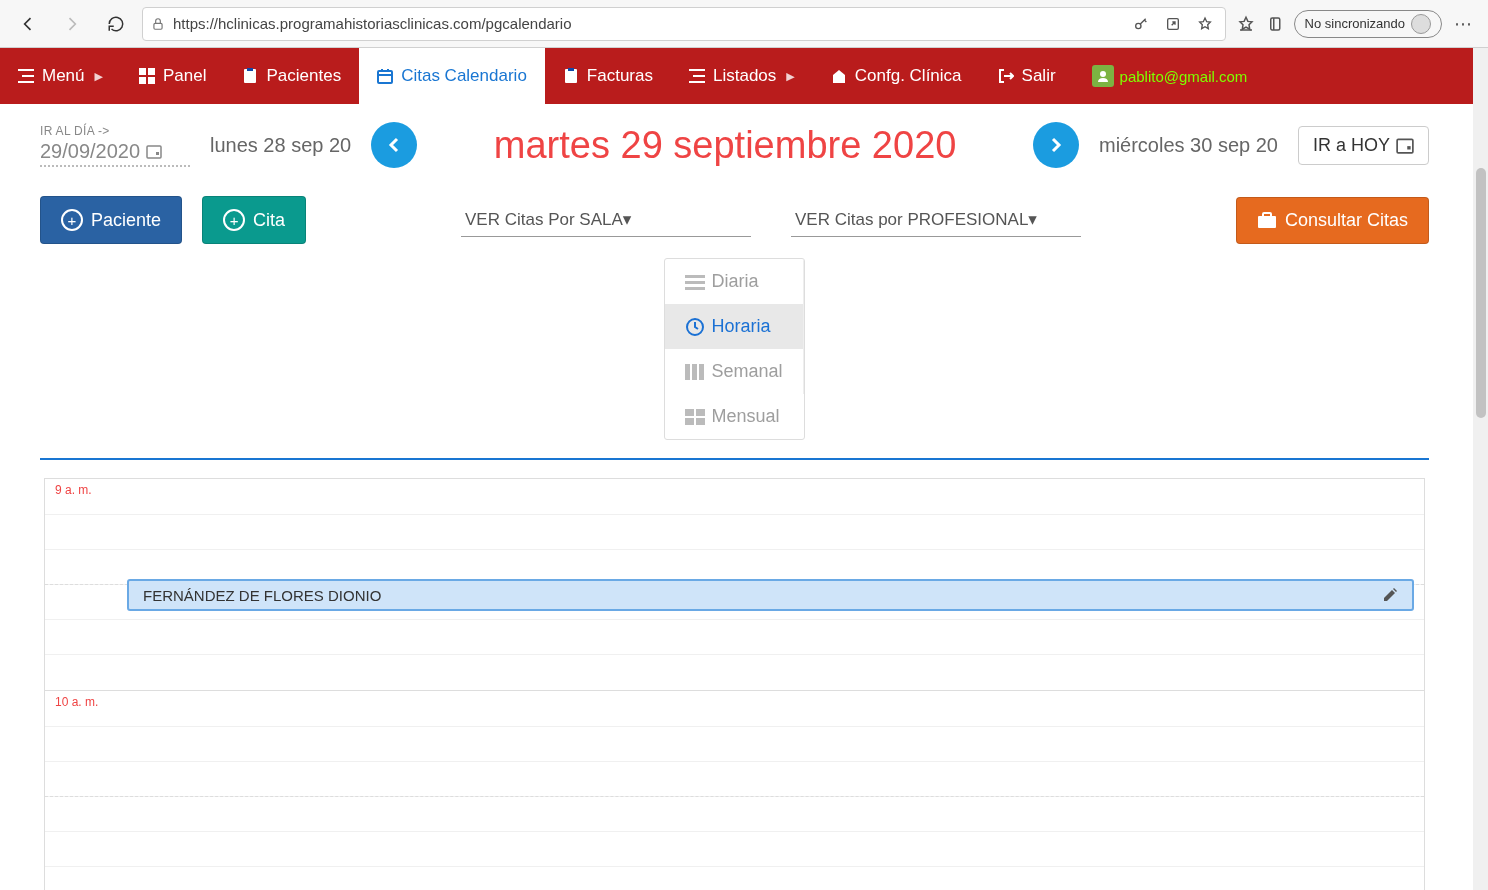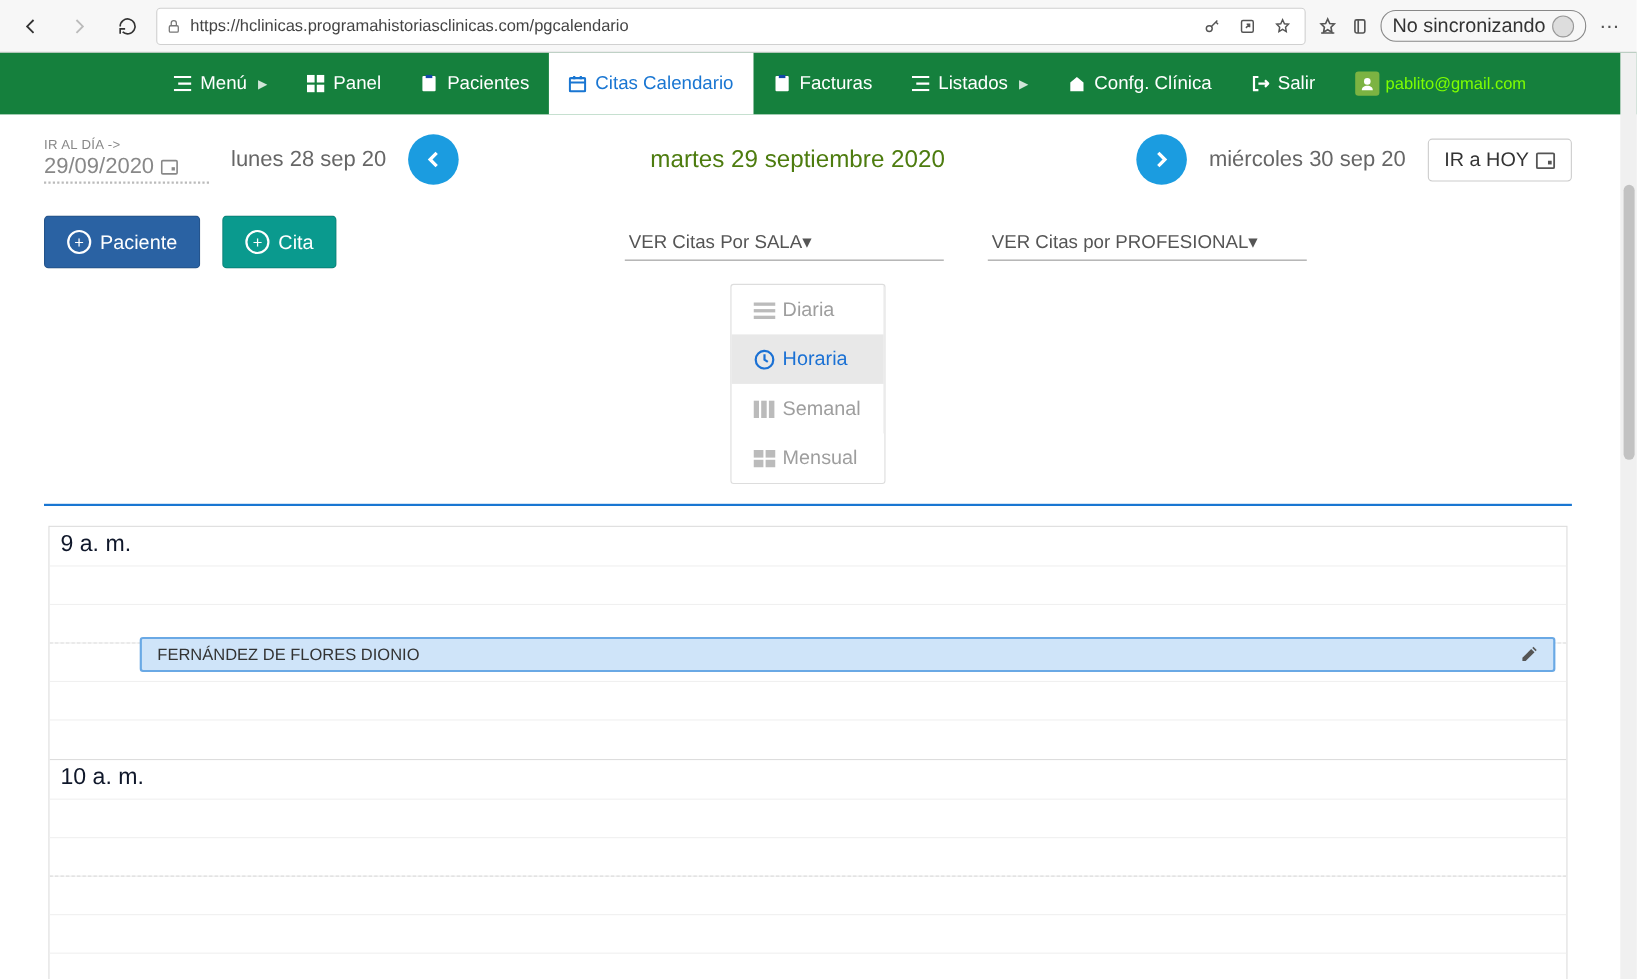--- a/index.html
+++ b/index.html
@@ -7,41 +7,41 @@
 
 
 .browser-chrome { height: 48px; background: #f7f7f7; border-bottom: 1px solid #d0d0d0; display: flex; align-items: center; padding: 0 10px; gap: 8px; }
 .nav-btn { width: 36px; height: 36px; display: flex; align-items: center; justify-content: center; border-radius: 4px; cursor: pointer; color: #5a5a5a; }
 .nav-btn.disabled { color: #bbb; }
 .url-bar { flex: 1; height: 34px; background: #fff; border: 1px solid #d0d0d0; border-radius: 4px; display: flex; align-items: center; padding: 0 8px; gap: 8px; }
 .lock-icon { color: #888; font-size: 14px; }
 .url-text { flex: 1; color: #444; font-size: 15px; }
 .url-icon { width: 24px; height: 24px; display: flex; align-items: center; justify-content: center; color: #555; }
 .chrome-right { display: flex; align-items: center; gap: 6px; }
-.sync-badge { border: 1px solid #888; border-radius: 14px; padding: 3px 10px; display: flex; align-items: center; gap: 6px; font-size: 18px; color: #333; }
+.sync-badge { border: 1px solid #888; border-radius: 14px; padding: 3px 10px; display: flex; align-items: center; gap: 6px; font-size: 13px; color: #333; }
 .avatar-circle { width: 20px; height: 20px; border-radius: 50%; background: #ddd; border: 1px solid #999; }
 .more-dots { width: 30px; text-align: center; font-size: 18px; color: #555; }
 
 
-.top-nav { height: 56px; background: #15803d; display: flex; align-items: stretch; padding-left: 140px; }
+.top-nav { height: 56px; background: #b91c1c; display: flex; align-items: stretch; }
 .nav-item { display: flex; align-items: center; gap: 8px; padding: 0 18px; color: #fff; font-size: 17px; cursor: pointer; position: relative; }
 .nav-item.active { background: #fff; color: #1976d2; }
 .nav-item .chev { font-size: 11px; opacity: 0.8; margin-left: 2px; }
 .user-badge { display: flex; align-items: center; gap: 6px; padding: 0 18px; color: #7fff00; font-size: 15px; }
 .user-square { width: 22px; height: 22px; background: #7cb342; border-radius: 3px; display: flex; align-items: center; justify-content: center; }
 
 
 .content { padding: 18px 59px 0 40px; position: relative; }
 .date-nav-row { display: flex; align-items: center; gap: 20px; }
 .go-to-day { display: flex; flex-direction: column; gap: 2px; min-width: 150px; }
 .go-to-label { font-size: 12px; color: #888; letter-spacing: 0.3px;}
 .date-input { display: flex; align-items: center; gap: 6px; font-size: 20px; color: #888; border-bottom: 2px dotted #bbb; padding-bottom: 2px; text-align: right; }
 .date-side { font-size: 20px; color: #666; text-align: right; }
 .circle-btn { width: 46px; height: 46px; border-radius: 50%; background: #1b9ce0; color: #fff; display: flex; align-items: center; justify-content: center; cursor: pointer; font-size: 18px; }
-.current-date { font-size: 22px; color: #4d7c0f; font-weight: 400; flex:1; text-align:center;}
+.current-date { font-size: 38px; color: #ef4444; font-weight: 400; flex:1; text-align:center;}
 .today-btn { border: 1px solid #ccc; border-radius: 4px; padding: 8px 14px; font-size: 18px; color: #333; display: flex; align-items: center; gap: 6px; background:#fff; cursor:pointer;}
 
 
 .action-row { display: flex; align-items: center; margin-top: 28px; gap: 20px; }
 .btn { display: flex; align-items: center; gap: 8px; padding: 12px 20px; border-radius: 4px; color: #fff; font-size: 18px; cursor: pointer; border: 1px solid rgba(0,0,0,0.15);}
 .btn-blue-dark { background: #2a62a3; }
 .btn-teal { background: #0a9a8e; }
 .btn-orange { background: #e66a1f; }
 .plus-circle { width: 22px; height: 22px; border: 2px solid #fff; border-radius: 50%; display: flex; align-items: center; justify-content: center; font-size: 15px; line-height: 1; }
 .dropdowns { flex: 1; display: flex; gap: 40px; justify-content: center; }
@@ -52,21 +52,21 @@
 .view-tabs { display: flex; border: 1px solid #ddd; border-radius: 3px; overflow: hidden; flex-direction: column;}
 .view-tab { padding: 12px 20px; display: flex; align-items: center; gap: 6px; font-size: 18px; color: #9e9e9e; cursor: pointer; border-right:1px solid #eee;}
 .view-tab:last-child{border-right:none;}
 .view-tab.active { background: #e8e8e8; color: #1b71d4; }
 .tab-icon { display:inline-block; }
 
 
 .calendar-area { margin-top: 18px; border-top: 2px solid #1976d2; padding: 4px 0 0 0; }
 .cal-body { border: 1px solid #ddd; margin: 14px 4px 0 4px; position: relative; height: 470px; overflow: hidden; }
 .hour-slot { height: 212px; border-bottom: 1px solid #ddd; position: relative; }
-.hour-label { position: absolute; top: 4px; left: 10px; font-size: 21px; color: #0f172a; }
+.hour-label { position: absolute; top: 4px; left: 10px; font-size: 12px; color: #ef4444; }
 .slot-line { position: absolute; left: 0; right: 0; height: 1px; background: #f0f0f0; }
 .half-line { border-top: 1px dashed #ddd; }
 .appointment { position: absolute; left: 82px; right: 10px; background: #cfe4f9; border: 2px solid #6aa9e5; border-radius: 3px; padding: 10px 14px; display: flex; justify-content: space-between; align-items: center; font-size: 15px; color: #333; cursor:pointer;}
 .edit-icon { color: #555; }
 
 
 .scroll-track { position: absolute; right: 0; top: 48px; bottom: 0; width: 15px; background: #f0f0f0; }
 .scroll-thumb-outer { position: absolute; right: 2px; top: 120px; width: 10px; height: 250px; background: #c2c2c2; border-radius: 5px; }
 
 svg { display: block; }
@@ -256,20 +256,27 @@
     </div>
     <div class="dropdowns">
       <div class="dropdown">
         <span>VER Citas Por SALA</span>
         <span>▾</span>
       </div>
       <div class="dropdown">
         <span>VER Citas por PROFESIONAL</span>
         <span>▾</span>
       </div>
+    </div>
+    <div class="btn btn-orange">
+      <svg width="20" height="18" viewBox="0 0 20 18" fill="#fff">
+          <rect x="1" y="5" width="18" height="12" rx="1"></rect>
+          <rect x="6" y="2" width="8" height="4" rx="1" fill="none" stroke="#fff" stroke-width="2"></rect>
+        </svg>
+      <span>Consultar Citas</span>
     </div>
   </div>
 
   <div class="view-tabs-wrap">
     <div class="view-tabs">
       <div class="view-tab">
         <svg class="tab-icon" width="20" height="16" viewBox="0 0 20 16" fill="#bbb">
             <rect y="1" width="20" height="3"></rect>
             <rect y="7" width="20" height="3"></rect>
             <rect y="13" width="20" height="3"></rect>

